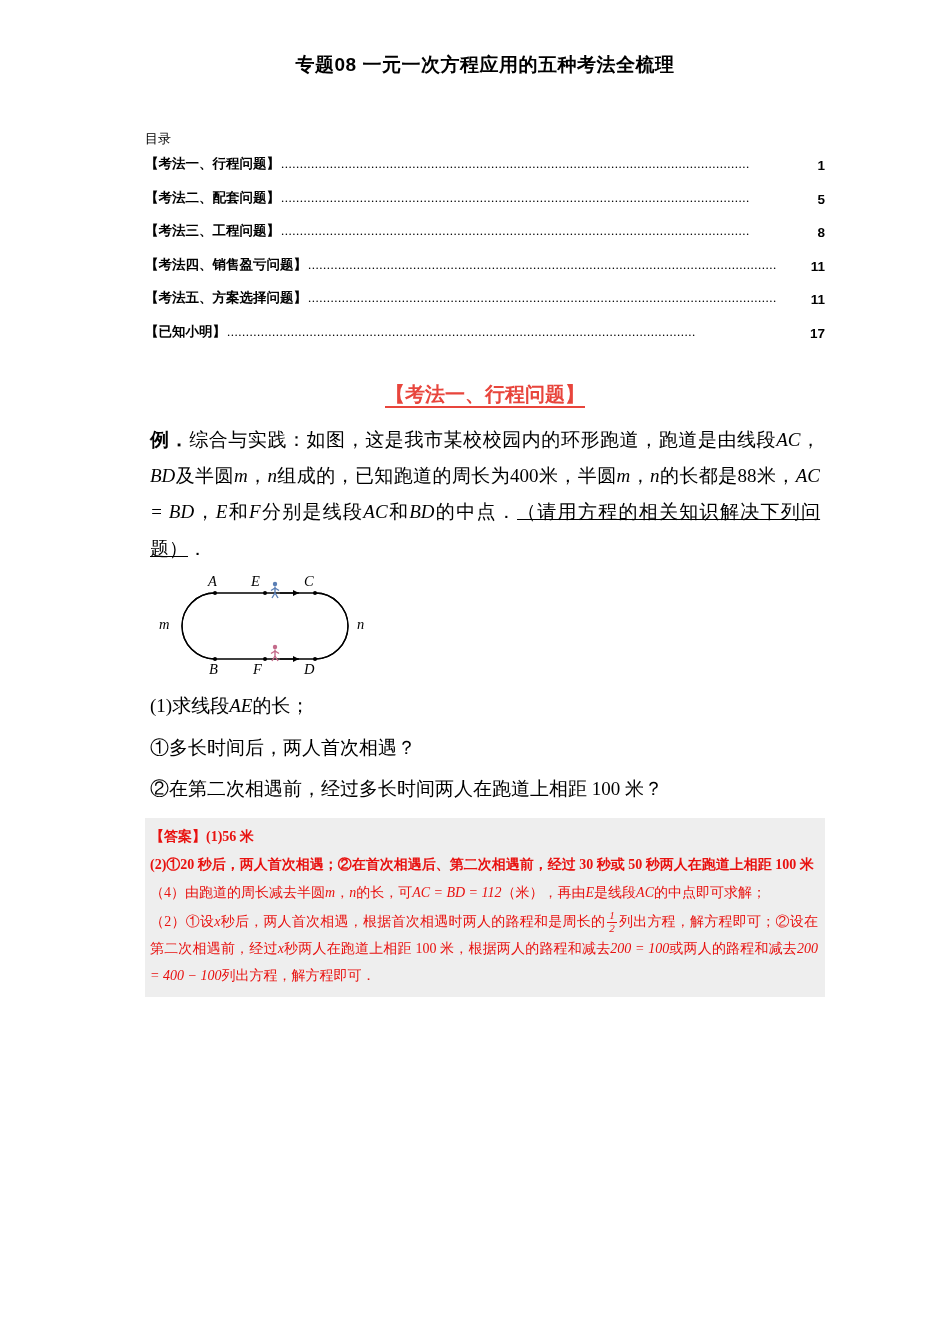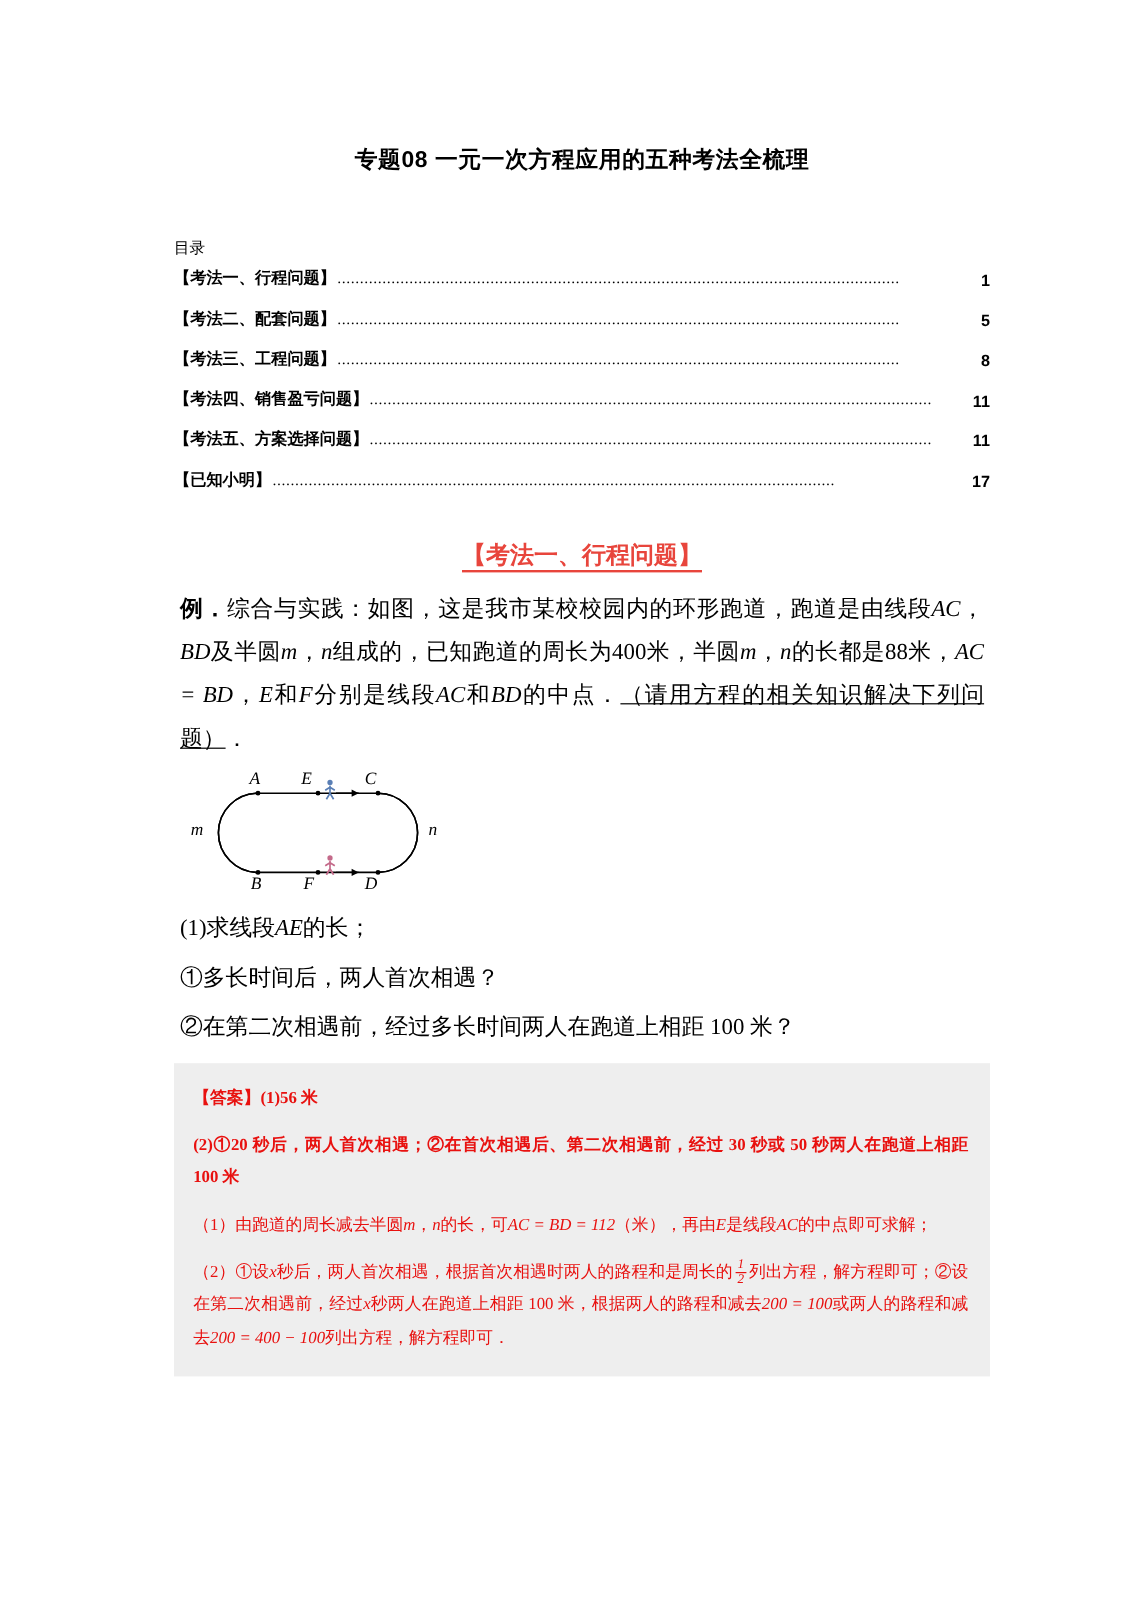--- a/index.html
+++ b/index.html
@@ -13,21 +13,21 @@
   }
   .page { position:absolute; left:0; top:0; width:950px; height:1344px; }
   .content { position:absolute; left:145px; top:0; width:680px; }
 
   h1.title {
     font-family:"Liberation Sans", sans-serif;
     font-size:19px;
     font-weight:bold;
     text-align:center;
     margin:0;
-    padding-top:120px;
+    padding-top:52px;
     letter-spacing:0.5px;
   }
 
   .toc-head {
     font-size:13px;
     margin-top:52px;
     font-family:"Liberation Serif", serif;
   }
 
   .toc-list { margin-top:7px; }
@@ -84,21 +84,21 @@
 
   
   .answer {
     margin-top:10px;
     background:#eeeeee;
     color:#e8110f;
     padding:4px 6px 6px 4px;
     font-size:14px;
     line-height:1.95;
   }
-  .answer p { margin:12px; text-align:justify; }
+  .answer p { margin:1px; text-align:justify; }
   .tag { font-weight:bold; }
 
   .frac {
     display:inline-block;
     vertical-align:middle;
     text-align:center;
     font-size:11px;
     line-height:1.05;
     font-family:"Liberation Serif", serif;
     font-style:italic;
@@ -206,21 +206,21 @@
       <p class="body">①多长时间后，两人首次相遇？</p>
       <p class="body">②在第二次相遇前，经过多长时间两人在跑道上相距 100 米？</p>
     </div>
 
     <div class="answer">
       <p>
         <span class="tag">【答案】</span><span class="tag">(1)56 米</span>
       </p>
       <p class="tag">(2)①20 秒后，两人首次相遇；②在首次相遇后、第二次相遇前，经过 30 秒或 50 秒两人在跑道上相距 100 米</p>
       <p>
-        <span>（1）由跑道的周长减去半圆</span><span class="math">m</span><span>，</span><span class="math">n</span><span>的长，可</span><span class="math">AC = BD = 112</span><span>（米），再由</span><span class="math">E</span><span>是线段</span><span class="math">AC</span><span>的中点即可求解；</span>
+        <span>（4）由跑道的周长减去半圆</span><span class="math">m</span><span>，</span><span class="math">n</span><span>的长，可</span><span class="math">AC = BD = 112</span><span>（米），再由</span><span class="math">E</span><span>是线段</span><span class="math">AC</span><span>的中点即可求解；</span>
       </p>
       <p>
         <span>（2）①设</span><span class="math">x</span><span>秒后，两人首次相遇，根据首次相遇时两人的路程和是周长的</span><span class="frac"><span class="num">1</span><span class="den">2</span></span><span>列出方程，解方程即可；②设在第二次相遇前，经过</span><span class="math">x</span><span>秒两人在跑道上相距 100 米，根据两人的路程和减去</span><span class="math">200 = 100</span><span>或两人的路程和减去</span><span class="math">200 = 400 − 100</span><span>列出方程，解方程即可．</span>
       </p>
     </div>
 
   </div>
 </div>
 
 </body></html>

